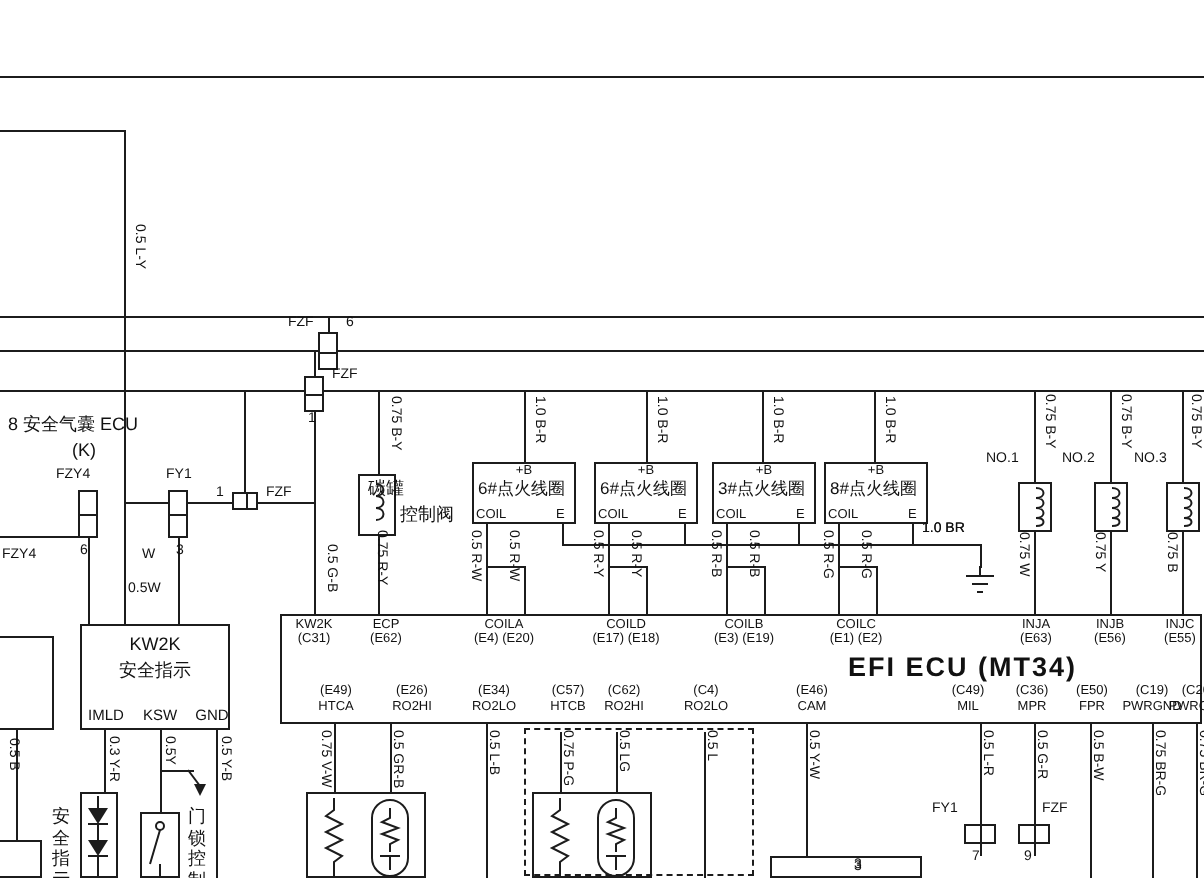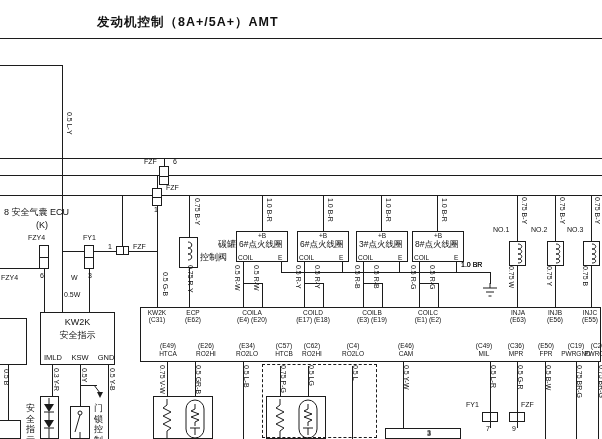--- a/index.html
+++ b/index.html
@@ -19,37 +19,37 @@
   .conn.v::after{content:"";position:absolute;left:0;right:0;top:50%;border-top:1px solid #1c1c1c;}
   .conn.h::after{content:"";position:absolute;top:0;bottom:0;left:50%;border-left:1px solid #1c1c1c;}
   svg{position:absolute;overflow:visible;}
   .cc{text-align:center;}
 </style>
 </head>
 <body>
 
 <div id="canvas">
 
-  <div class="title">发动机控制（8A+/5A+）AMT</div>
 
   <div class="modtxt" style="left:4px;top:207px;">8 安全气囊 ECU</div>
   <div class="modtxt" style="left:36px;top:220px;">(K)</div>
 
   <div class="bx" style="left:40px;top:312px;width:75px;height:53px;"></div>
   <div class="modtxt cc" style="left:40px;top:317px;width:75px;">KW2K</div>
   <div class="modtxt cc" style="left:40px;top:330px;width:75px;">安全指示</div>
   <div class="pin" style="left:53px;top:354px;font-size:7.5px;">IMLD</div>
   <div class="pin" style="left:80px;top:354px;font-size:7.5px;">KSW</div>
   <div class="pin" style="left:106px;top:354px;font-size:7.5px;">GND</div>
 
   <div class="bx" style="left:179px;top:237px;width:19px;height:31px;"></div>
-  <div class="modtxt" style="left:218px;top:239px;">碳罐</div>
+  <div class="modtxt" style="left:184px;top:239px;">碳罐</div>
   <div class="modtxt" style="left:200px;top:252px;">控制阀</div>
 
   <div class="bx" style="left:140px;top:307px;width:461px;height:55px;"></div>
+  <div class="ecutitle">EFI ECU (MT34)</div>
 
   <div class="lbl" style="left:461px;top:261px;">1.0 BR</div>
 
   <div class="cjkv" style="left:25px;top:403px;">安全指示</div>
   <div class="cjkv" style="left:93px;top:403px;">门锁控制</div>
 
   <div class="bx" style="left:385px;top:428px;width:76px;height:11px;"></div>
   <div class="lbl" style="left:427px;top:430px;">3</div>
 
 <div class="ln" style="left: 0px; top: 38px; width: 602px; height: 1px;"></div>

